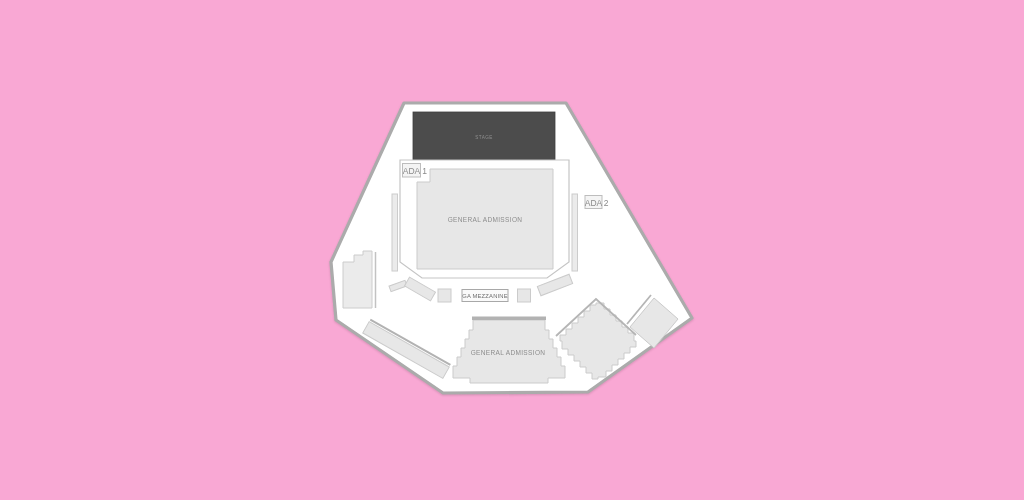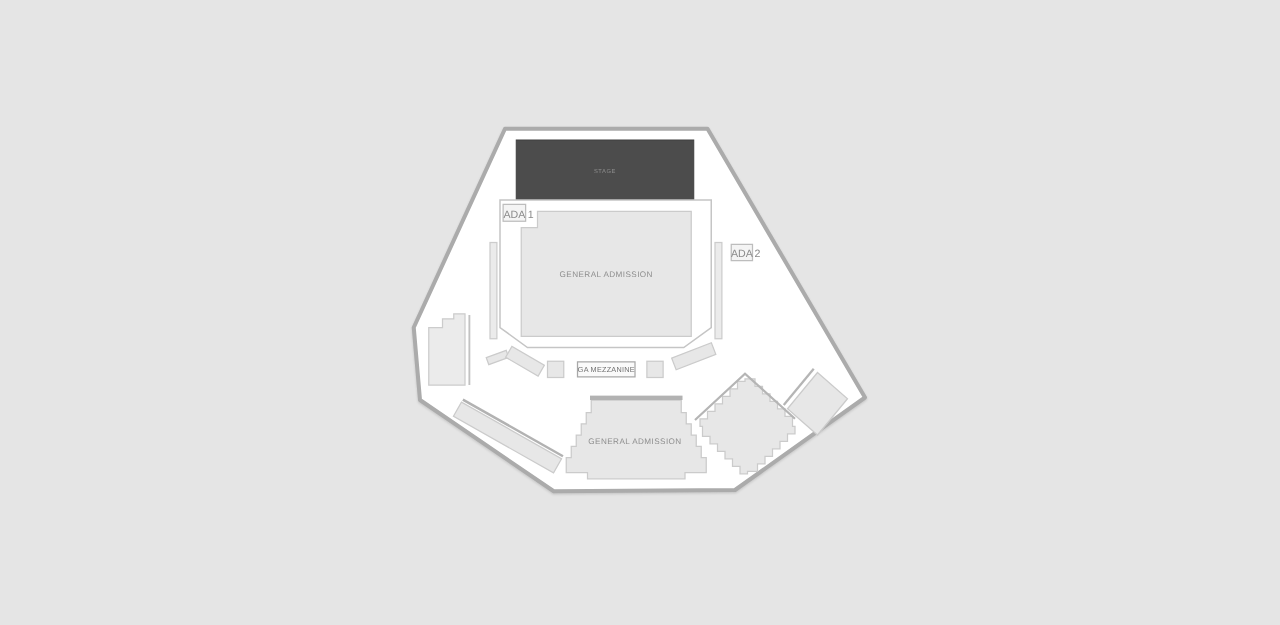--- a/index.html
+++ b/index.html
@@ -1,17 +1,17 @@
 <!DOCTYPE html>
 <html><head>
 <meta charset="utf-8">
 <style>
   html,body{margin:0;padding:0;}
   body{font-family:"Liberation Sans", sans-serif;}
-  .stage-wrap{position:relative;width:1024px;height:500px;background:#e5e5e5;overflow:hidden;}
+  .stage-wrap{position:relative;width:1024px;height:500px;background:#f9a8d4;overflow:hidden;}
   svg{position:absolute;inset:0;display:block;}
 
   .venue-outline{fill:#ffffff;stroke:#ababab;stroke-width:3.2;stroke-linejoin:round;
                  filter:drop-shadow(0 1.5px 0.8px rgba(0,0,0,0.14));}
   .stage-rect{stroke:#3f3f3f;stroke-width:0.8;}
   .stage-label{font-size:4.6px;letter-spacing:0.5px;fill:#8f8f8f;text-anchor:middle;}
   .container-box{fill:#ffffff;stroke:#c5c5c5;stroke-width:1.2;stroke-linejoin:miter;}
   .section{fill:#e7e7e7;stroke:#cbcbcb;stroke-width:1;}
   .section-light{fill:#ebebeb;stroke:#cccccc;stroke-width:1;}
   .section-label{font-size:6.5px;letter-spacing:0.35px;fill:#8d8d8d;text-anchor:middle;}

